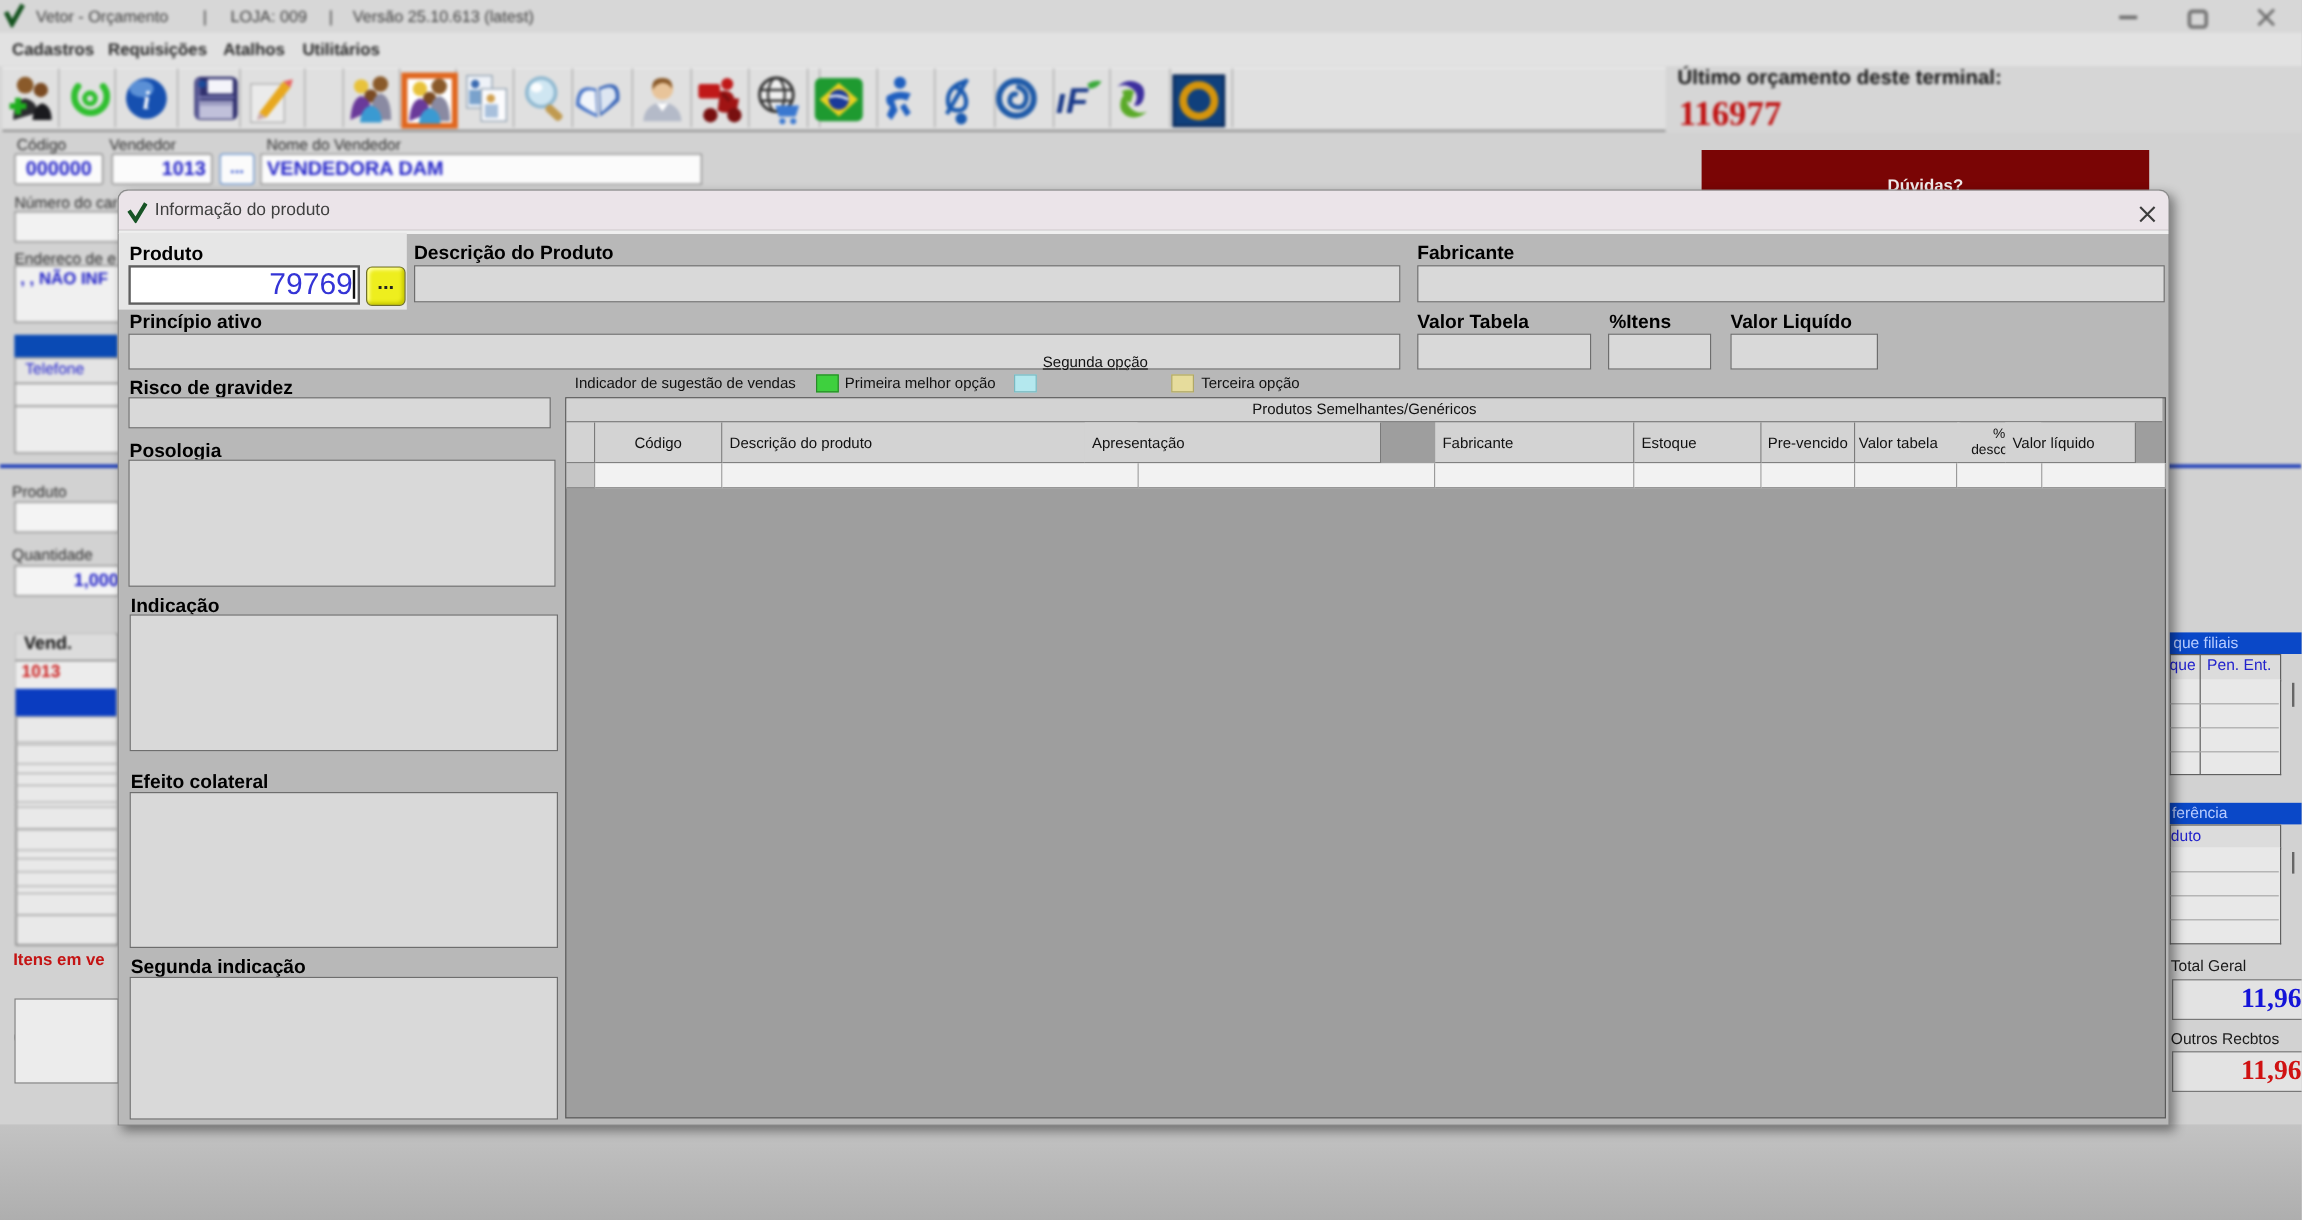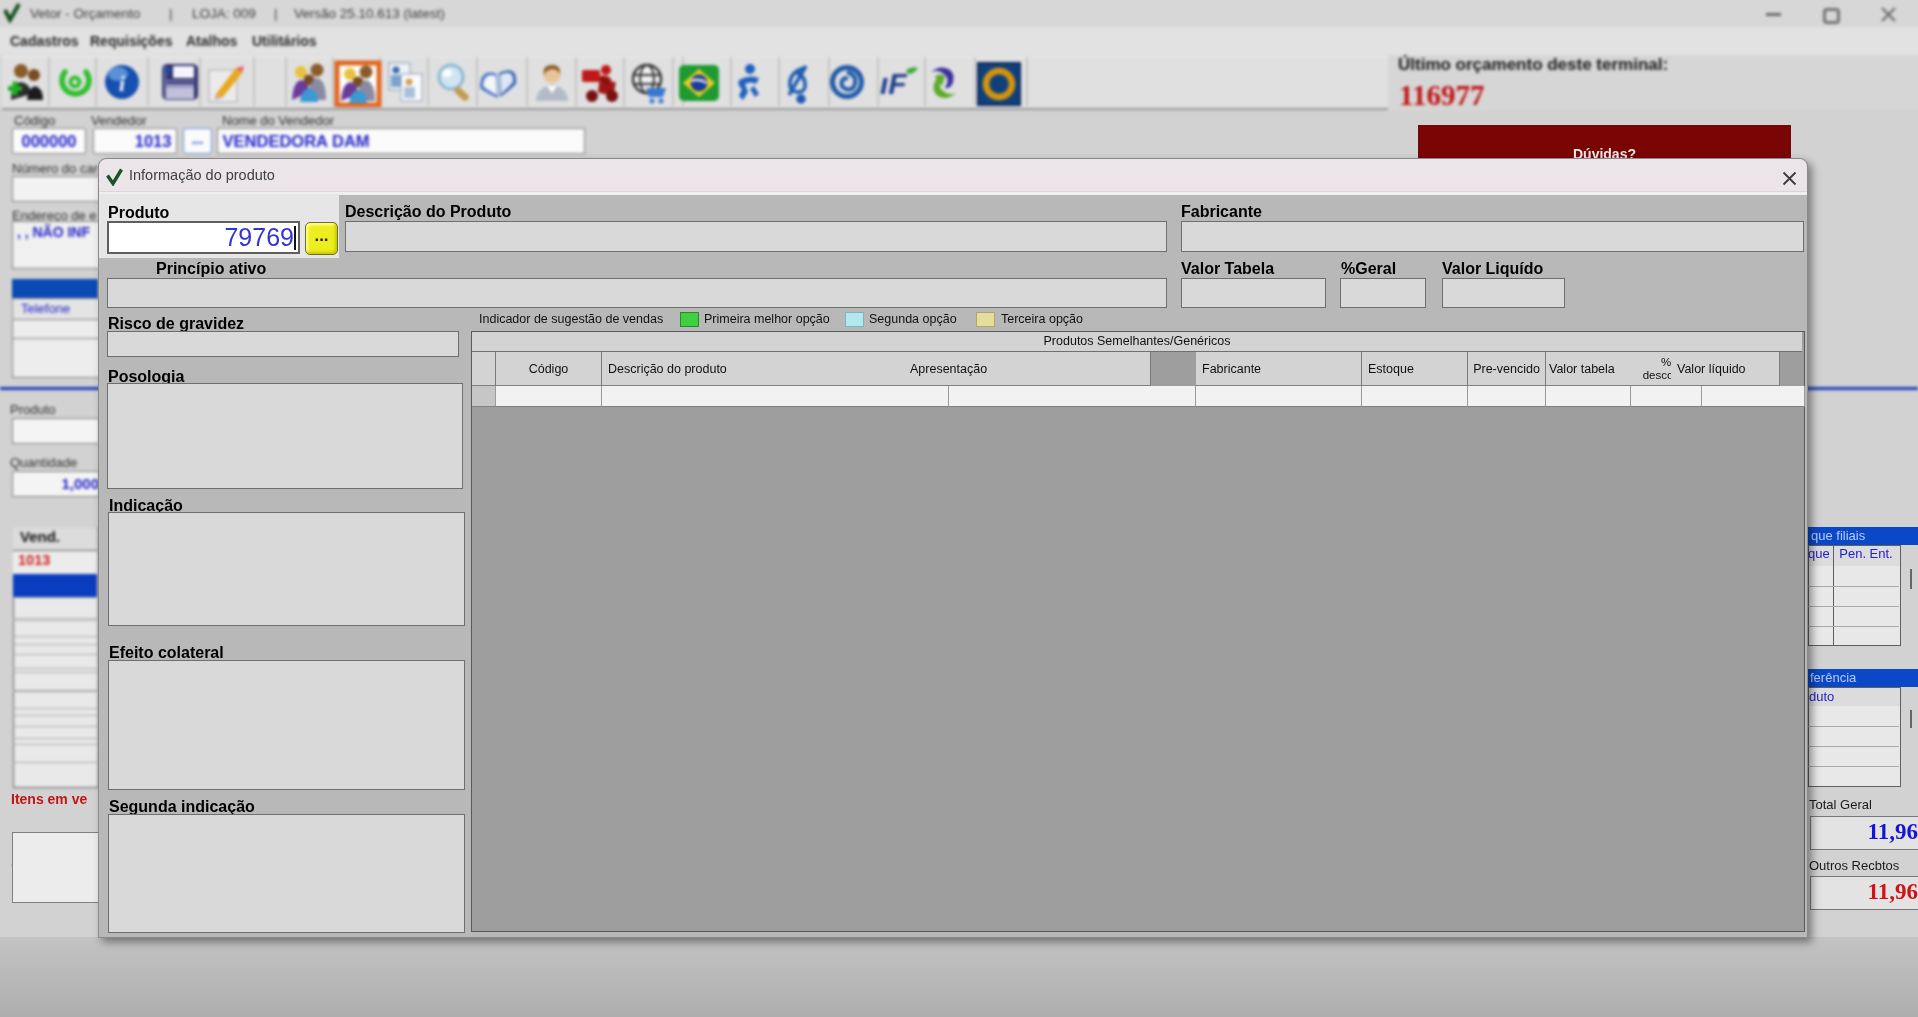--- a/index.html
+++ b/index.html
@@ -319,44 +319,44 @@
   <div id="mbody">
 
     <div class="abs" style="left:0px;top:35px;width:240px;height:64px;background:#e6e6e6;"></div>
     <div class="abs mlbl" style="left:9px;top:45px;">Produto</div>
     <div class="abs" style="left:8px;top:62px;width:189px;height:29px;background:#fff;border:2px solid #5f5f5f;text-align:right;font-size:25px;color:#3434d6;line-height:29px;">79769<span style="display:inline-block;width:2px;height:24px;background:#111;vertical-align:-4px;margin-right:2px;"></span></div>
     <div class="abs" style="left:206px;top:63px;width:31px;height:31px;background:#eeee1e;border:1.5px solid #6e6e2e;border-radius:5px;box-shadow:inset -2px -2px 3px #c8c800, inset 2px 2px 3px #ffff99;text-align:center;font-weight:bold;font-size:17px;color:#222;line-height:26px;">...</div>
     <div class="abs mlbl" style="left:246px;top:44px;">Descrição do Produto</div>
     <div class="abs minp" style="left:246px;top:62px;width:820px;height:29px;"></div>
     <div class="abs mlbl" style="left:1082px;top:44px;">Fabricante</div>
     <div class="abs minp" style="left:1082px;top:62px;width:621px;height:29px;"></div>
-    <div class="abs mlbl" style="left:9px;top:101px;margin-left:48px;">Princípio ativo</div>
+    <div class="abs mlbl" style="left:9px;top:101px;">Princípio ativo</div>
     <div class="abs minp" style="left:8px;top:119px;width:1058px;height:28px;"></div>
     <div class="abs mlbl" style="left:1082px;top:101px;">Valor Tabela</div>
     <div class="abs minp" style="left:1082px;top:119px;width:143px;height:28px;"></div>
-    <div class="abs mlbl" style="left:1242px;top:101px;">%Geral</div>
+    <div class="abs mlbl" style="left:1242px;top:101px;">%Itens</div>
     <div class="abs minp" style="left:1241px;top:119px;width:84px;height:28px;"></div>
     <div class="abs mlbl" style="left:1343px;top:101px;">Valor Liquído</div>
     <div class="abs minp" style="left:1343px;top:119px;width:121px;height:28px;"></div>
     <div class="abs mlbl" style="left:9px;top:156px;">Risco de gravidez</div>
     <div class="abs minp" style="left:8px;top:172px;width:350px;height:24px;"></div>
     <div class="abs mlbl" style="left:9px;top:209px;">Posologia</div>
     <div class="abs minp" style="left:8px;top:224px;width:354px;height:104px;"></div>
     <div class="abs mlbl" style="left:10px;top:338px;">Indicação</div>
     <div class="abs minp" style="left:9px;top:353px;width:355px;height:112px;"></div>
     <div class="abs mlbl" style="left:10px;top:485px;">Efeito colateral</div>
     <div class="abs minp" style="left:9px;top:501px;width:355px;height:128px;"></div>
     <div class="abs mlbl" style="left:10px;top:639px;">Segunda indicação</div>
     <div class="abs minp" style="left:9px;top:655px;width:355px;height:117px;"></div>
 
     <div class="abs leg" style="left:380px;top:153px;">Indicador de sugestão de vendas</div>
     <div class="abs" style="left:581px;top:153px;width:17px;height:13px;background:#3ed03e;border:1px solid #2a8a2a;"></div>
     <div class="abs leg" style="left:605px;top:153px;">Primeira melhor opção</div>
     <div class="abs" style="left:746px;top:153px;width:17px;height:13px;background:#b4e8ee;border:1px solid #7ab8c0;"></div>
-    <div class="abs leg" style="left:770px;top:153px;">Segunda opção</div>
+    <div class="abs leg" style="left:770px;top:136px;text-decoration:underline;">Segunda opção</div>
     <div class="abs" style="left:877px;top:153px;width:17px;height:13px;background:#e6dc9c;border:1px solid #b0a868;"></div>
     <div class="abs leg" style="left:902px;top:153px;">Terceira opção</div>
 
     <div class="abs" style="left:372px;top:172px;width:1332px;height:599px;background:#9e9e9e;border:1px solid #5a5a5a;"></div>
     <div class="abs" style="left:373px;top:173px;width:1330px;height:19px;background:#d3d3d3;border-bottom:1px solid #707070;text-align:center;font-size:12.5px;color:#111;line-height:19px;">Produtos Semelhantes/Genéricos</div>
     <div class="th" style="left:373px;width:23px;"></div>
     <div class="th" style="left:397px;width:105px;text-align:center;line-height:34px;">Código</div>
     <div class="th" style="left:503px;width:340px;line-height:34px;padding-left:6px;">Descrição do produto</div>
     <div class="th" style="left:805px;width:240px;line-height:34px;padding-left:6px;">Apresentação</div>
     <div class="th" style="left:1097px;width:159px;line-height:34px;padding-left:6px;">Fabricante</div>

